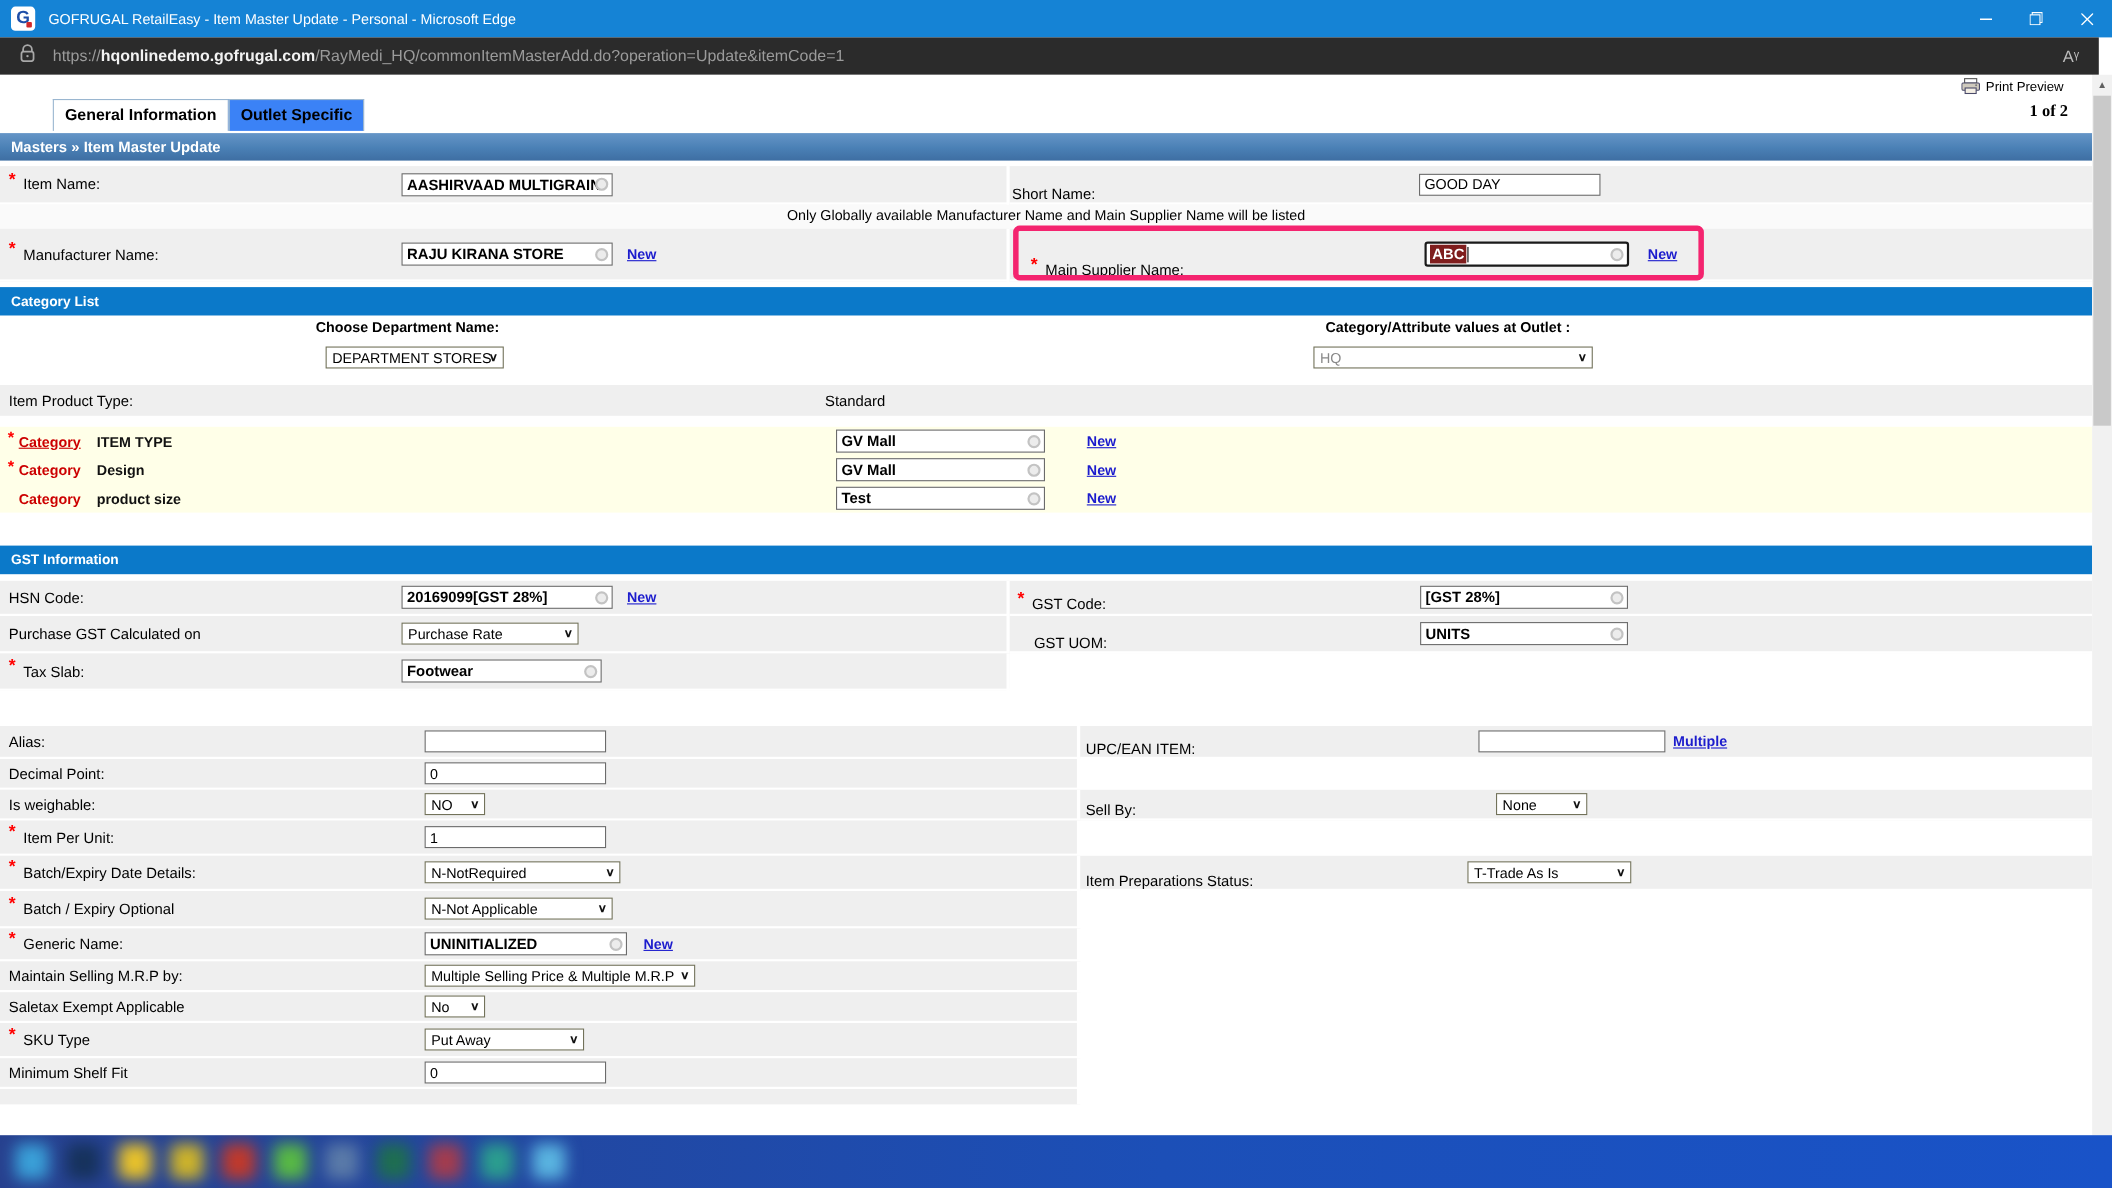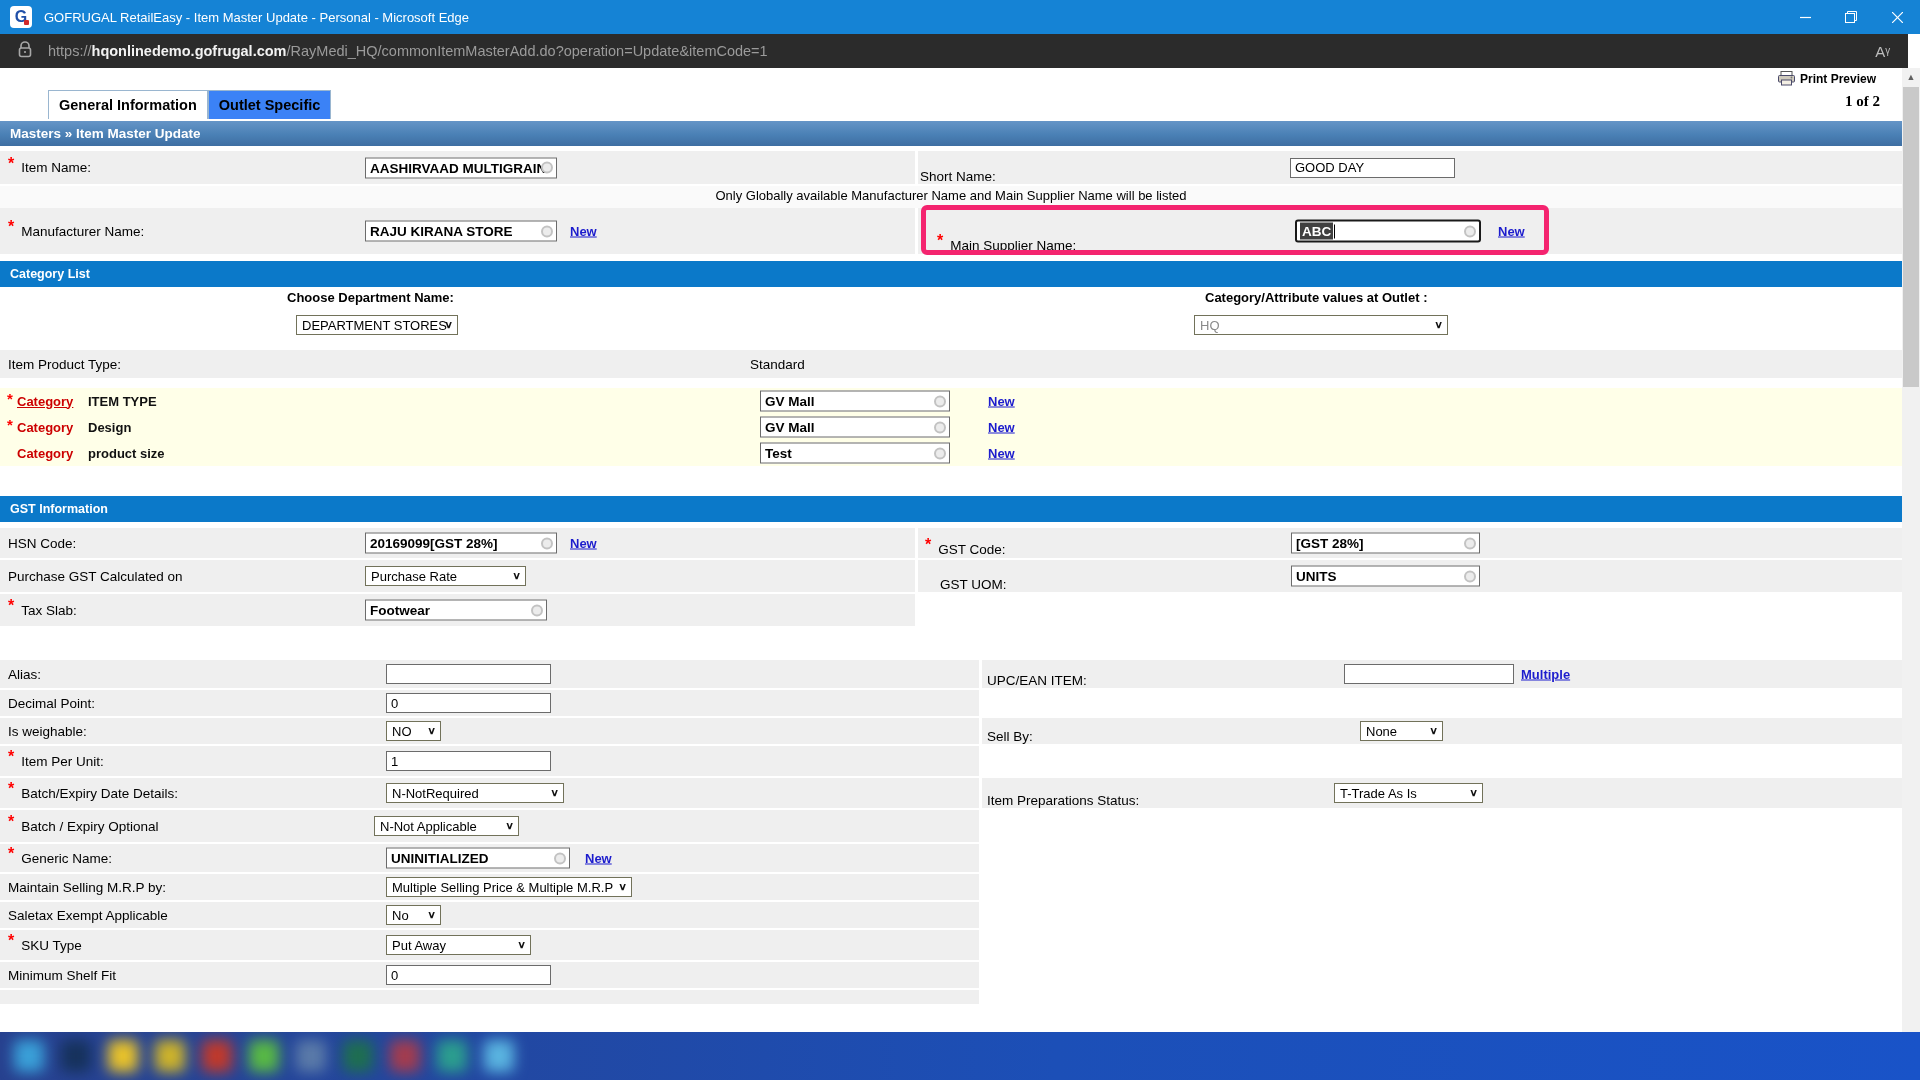--- a/index.html
+++ b/index.html
@@ -24,21 +24,21 @@
   .urlbar { position:absolute; top:34px; left:0; width:1908px; height:34px; background:#2b2b2b;
     display:flex; align-items:center; }
   .lock { margin-left:18px; }
   .url { margin-left:16px; font-size:14.5px; color:#9b9b9b; white-space:nowrap; }
   .url b { color:#f2f2f2; font-weight:700; }
   .readaloud { margin-left:auto; margin-right:18px; color:#bdbdbd; font-size:15px; }
 
   
   .page { position:absolute; top:68px; left:0; width:1902px; height:964px; background:#fff; overflow:hidden; }
 
-  .print-area { position:absolute; top:3px; right:26px; display:flex; align-items:center; font-size:12px; color:#000;font-weight:bold; }
+  .print-area { position:absolute; top:3px; right:26px; display:flex; align-items:center; font-size:12px; color:#000; }
   .print-area svg { margin-right:5px; }
   .page-count { position:absolute; top:25px; right:22px; font-size:15px; font-weight:700; font-family:"Liberation Serif", serif; }
 
   .tabs { position:absolute; top:22px; left:8px; display:flex;margin-left:40px; }
   .tab { height:29px; padding:0 10px; display:flex; align-items:center; font-size:14.5px; font-weight:700;
     border:1px solid #9ab6d0; border-bottom:none; background:#3b82f6; }
   .tab.active { background:#fff; }
 
   .form { position:absolute; top:53px; left:0; width:1902px; }
 
@@ -75,21 +75,21 @@
     font-size:13px; text-decoration:underline; }
 
   .note-row { height:22px; background:#fafafa; display:flex; align-items:flex-start; justify-content:center;
     font-size:13px; padding-top:2px; }
 
   
   .hl-box { position:absolute; left:921px; top:137px; width:628px; height:50px;
     border:5px solid #f4246f; border-radius:6px; z-index:6; pointer-events:none; }
   .sup-input { position:absolute; left:377px; top:50%; transform:translateY(-50%); width:186px; height:23px;
     background:#fff; border:2px solid #1a1a1a; border-radius:3px; display:flex; align-items:center; padding-left:3px; }
-  .sup-sel { background:#404040; color:#fff; font-weight:700; font-size:13.5px; padding:1px 2px; }
+  .sup-sel { background:#7f1d1d; color:#fff; font-weight:700; font-size:13.5px; padding:1px 2px; }
   .caret { width:1px; height:14px; background:#000; margin-left:1px; }
 
   
   .dept-row { height:63px; background:#fff; position:relative; }
   .grp-label { position:absolute; font-size:13px; font-weight:700; }
 
   .yellow { background:#ffffe8; }
   .cat-row { height:26px; display:flex; align-items:center; position:relative; }
   .cat-ast { width:10px; margin-left:7px; color:#ff0000; font-weight:700; font-size:15px; position:relative; top:-3px; }
   .cat-lbl { color:#cc0000; font-weight:700; font-size:13px; width:71px; }
@@ -406,21 +406,21 @@
           </div>
         </div>
       </div>
 
       <div class="row sec-det" style="height:34px">
         <div class="cl bg-g">
           <span class="lab">
               <span class="ast">*</span>
               <span>Batch / Expiry Optional</span>
             </span>
-          <div class="sel" style="left:374px;width:145px">
+          <div class="sel" style="left:386px;width:171px">
             <span>N-Not Applicable</span>
               <span class="chev">∨</span>
           </div>
         </div>
         <div class="cr bg-w"></div>
       </div>
 
       <div class="row sec-det" style="height:30px">
         <div class="cl bg-g">
           <span class="lab">

